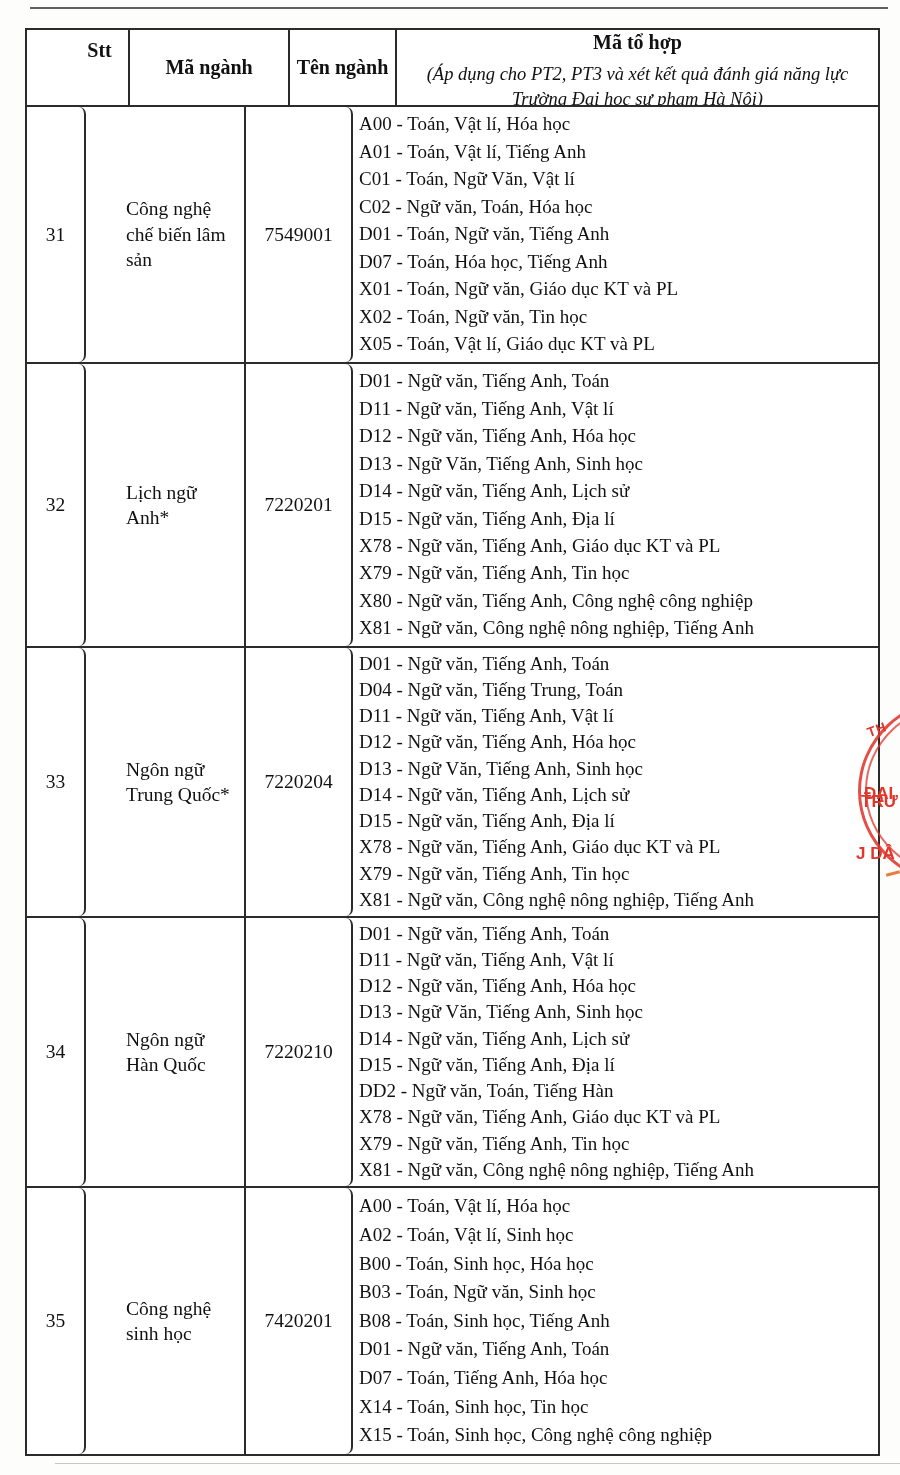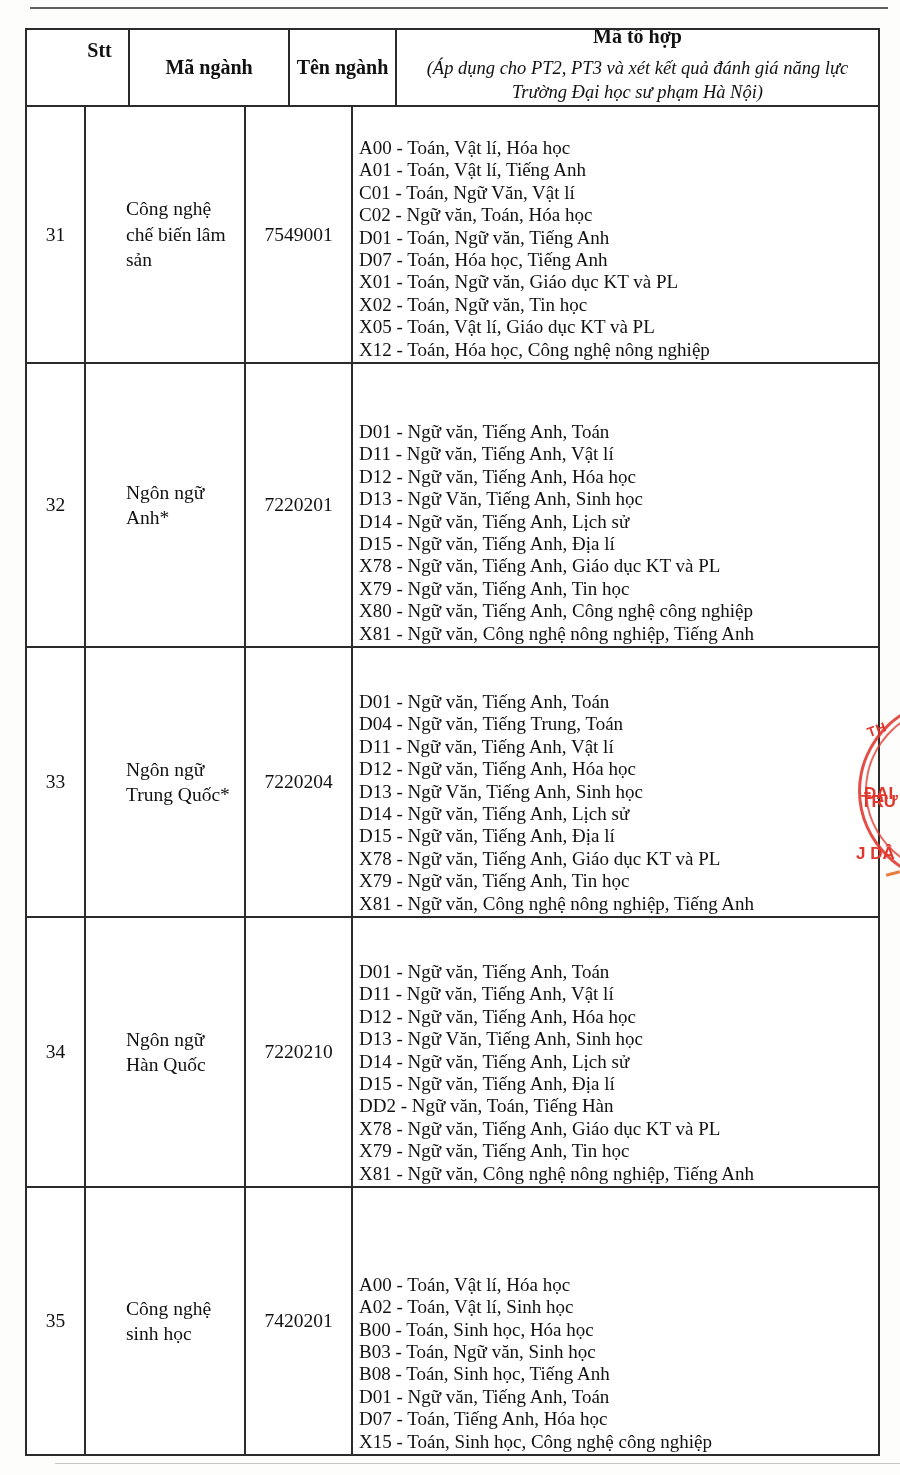--- a/index.html
+++ b/index.html
@@ -32,37 +32,38 @@
     grid-template-columns:59px 160px 107px 1fr;
     border-bottom:2px solid #2b2b2b;
     box-sizing:border-box;
   }
   .trow:last-child{border-bottom:none;}
   .cell{
     border-right:2px solid #2b2b2b;
     box-sizing:border-box;
     overflow:hidden;
   }
-  .cell:last-child{border-right:none;justify-content:flex-end;}
+  .cell:last-child{border-right:none;}
 
   
   .thead{height:77px;padding-left:44px;}
   .hc{display:flex;align-items:center;justify-content:center;
       font-weight:bold;font-size:20px;text-align:center;line-height:1.15;}
   .hc-stt{align-items:flex-start;padding-top:9px;}
   .hc-combo{flex-direction:column;justify-content:flex-start;padding:1px 6px 0 6px;}
   .hc-combo .sub{
     font-weight:normal;font-style:italic;font-size:18.5px;line-height:1.33;
     margin-top:8px;
   }
 
   
   .bc-stt,.bc-code{
     display:flex;align-items:center;justify-content:center;
     font-size:19.5px;
+    border-radius:7px;
   }
   .bc-name{
     display:flex;align-items:center;
     padding:0 8px 0 12px;
     font-size:19.5px;line-height:1.3;margin-left:28px;
   }
   .bc-combos{
     display:flex;flex-direction:column;justify-content:space-evenly;
     padding:1px 4px 1px 6px;
     font-size:19px;
@@ -125,28 +126,27 @@
     <div class="cell bc-combos">
       <div class="combo-line">A00 - Toán, Vật lí, Hóa học</div>
       <div class="combo-line">A01 - Toán, Vật lí, Tiếng Anh</div>
       <div class="combo-line">C01 - Toán, Ngữ Văn, Vật lí</div>
       <div class="combo-line">C02 - Ngữ văn, Toán, Hóa học</div>
       <div class="combo-line">D01 - Toán, Ngữ văn, Tiếng Anh</div>
       <div class="combo-line">D07 - Toán, Hóa học, Tiếng Anh</div>
       <div class="combo-line">X01 - Toán, Ngữ văn, Giáo dục KT và PL</div>
       <div class="combo-line">X02 - Toán, Ngữ văn, Tin học</div>
       <div class="combo-line">X05 - Toán, Vật lí, Giáo dục KT và PL</div>
-      <div class="combo-line">X12 - Toán, Hóa học, Công nghệ nông nghiệp</div>
     </div>
   </div>
 
   <div class="trow h-r32">
     <div class="cell bc-stt">32</div>
     <div class="cell bc-name">
-        <span>Ngôn ngữ Anh*</span>
+        <span>Lịch ngữ Anh*</span>
       </div>
     <div class="cell bc-code">7220201</div>
     <div class="cell bc-combos">
       <div class="combo-line">D01 - Ngữ văn, Tiếng Anh, Toán</div>
       <div class="combo-line">D11 - Ngữ văn, Tiếng Anh, Vật lí</div>
       <div class="combo-line">D12 - Ngữ văn, Tiếng Anh, Hóa học</div>
       <div class="combo-line">D13 - Ngữ Văn, Tiếng Anh, Sinh học</div>
       <div class="combo-line">D14 - Ngữ văn, Tiếng Anh, Lịch sử</div>
       <div class="combo-line">D15 - Ngữ văn, Tiếng Anh, Địa lí</div>
       <div class="combo-line">X78 - Ngữ văn, Tiếng Anh, Giáo dục KT và PL</div>
@@ -203,20 +203,21 @@
       </div>
     <div class="cell bc-code">7420201</div>
     <div class="cell bc-combos">
       <div class="combo-line">A00 - Toán, Vật lí, Hóa học</div>
       <div class="combo-line">A02 - Toán, Vật lí, Sinh học</div>
       <div class="combo-line">B00 - Toán, Sinh học, Hóa học</div>
       <div class="combo-line">B03 - Toán, Ngữ văn, Sinh học</div>
       <div class="combo-line">B08 - Toán, Sinh học, Tiếng Anh</div>
       <div class="combo-line">D01 - Ngữ văn, Tiếng Anh, Toán</div>
       <div class="combo-line">D07 - Toán, Tiếng Anh, Hóa học</div>
+      <div class="combo-line">X14 - Toán, Sinh học, Tin học</div>
       <div class="combo-line">X15 - Toán, Sinh học, Công nghệ công nghiệp</div>
     </div>
   </div>
 
 </div>
 
 <div class="stamp">
   <div class="stamp-ring-outer"></div>
   <div class="stamp-ring-inner"></div>
   <div class="stamp-txt st-th">TH</div>

